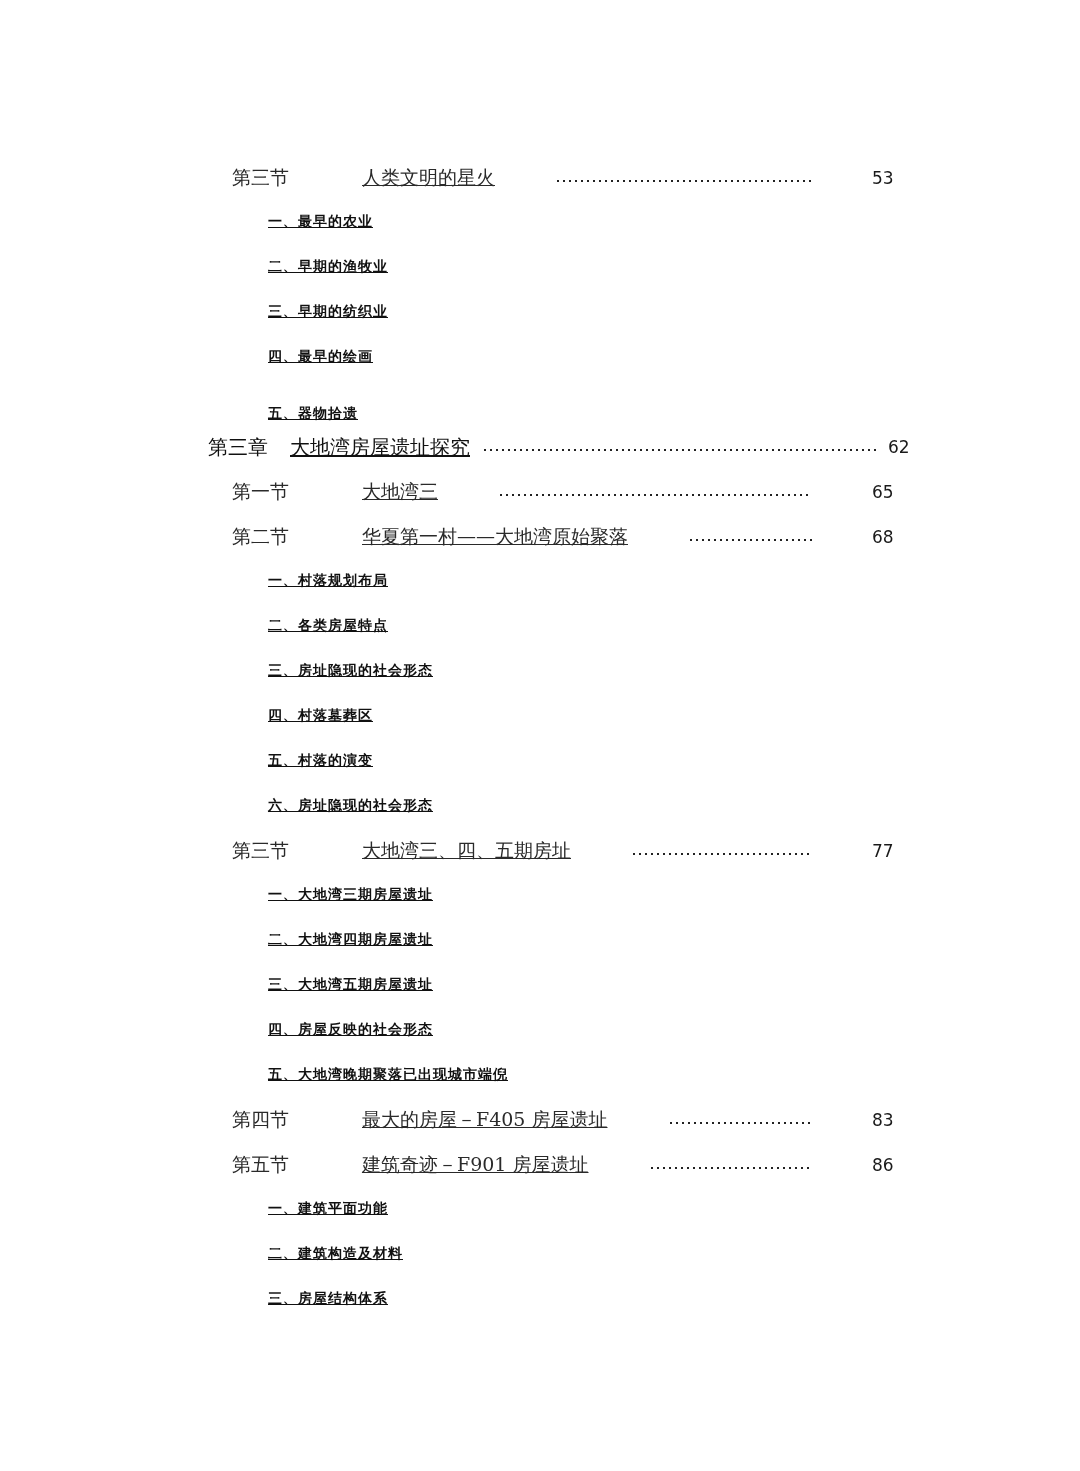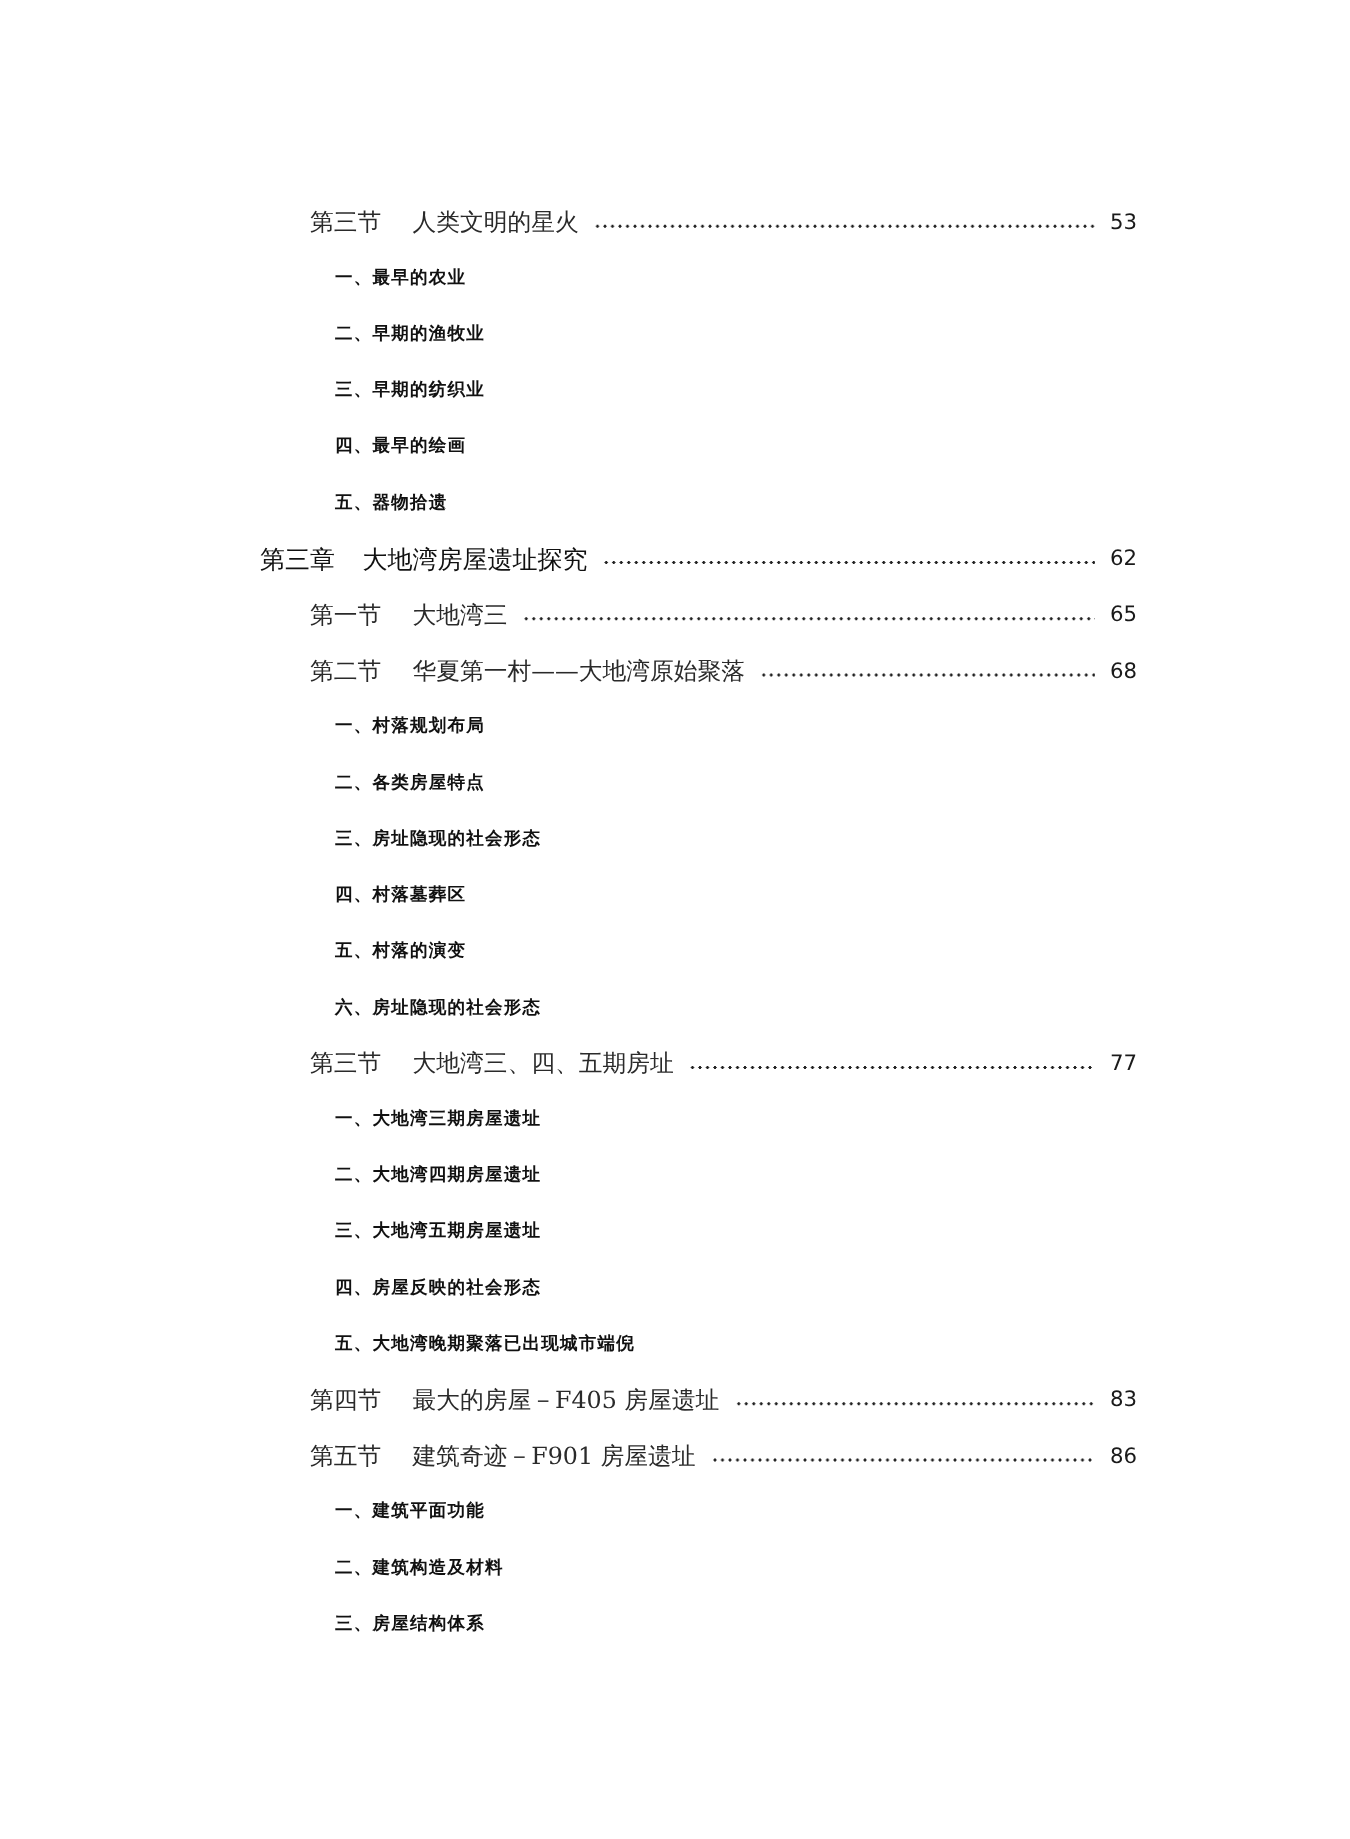--- a/index.html
+++ b/index.html
@@ -16,26 +16,26 @@
       left: 0; top: 0; width: 1080px;
     }
     .row {
       position: absolute;
       height: 30px;
       display: flex;
       align-items: center;
       white-space: nowrap;
     }
     .row.chapter { left: 208px; width: 700px; font-family: "DejaVu Sans", sans-serif; font-size: 20px; color: #111; }
-    .row.section { left: 248px; width: 660px; font-family: "DejaVu Serif", serif; font-size: 19px; color: #2a2a2a; }
+    .row.section { left: 232px; width: 660px; font-family: "DejaVu Serif", serif; font-size: 19px; color: #2a2a2a; gap: 48px; }
     .row.item { left: 268px; font-family: "DejaVu Serif", serif; font-size: 14px; font-weight: bold; color: #111; letter-spacing: 1px; }
     .num { display: inline-block; }
     .chapter .num { width: 82px; }
     .section .num { width: 82px; }
-    .title { display: inline-block; }
+    .title { display: inline-block; text-decoration: underline; }
     .leader {
       flex: 1;
       height: 4px;
       margin: 6px 12px 0 12px;
       background-image: radial-gradient(circle, #222 1.1px, transparent 1.3px);
       background-size: 6px 4px;
       background-repeat: repeat-x;
       background-position: left center;
       align-self: center;
     }
@@ -64,21 +64,21 @@
   </div>
   <div class="row item" style="top:252px">
     <span class="title">二、早期的渔牧业</span>
   </div>
   <div class="row item" style="top:297px">
     <span class="title">三、早期的纺织业</span>
   </div>
   <div class="row item" style="top:342px">
     <span class="title">四、最早的绘画</span>
   </div>
-  <div class="row item" style="top:387px">
+  <div class="row item" style="top:399px">
     <span class="title">五、器物拾遗</span>
   </div>
 
   <div class="row chapter" style="top:432px">
     <span class="num">第三章</span>
     <span class="title">大地湾房屋遗址探究</span>
     <span class="leader"></span>
     <span class="page">62</span>
   </div>
   <div class="row section" style="top:477px">

